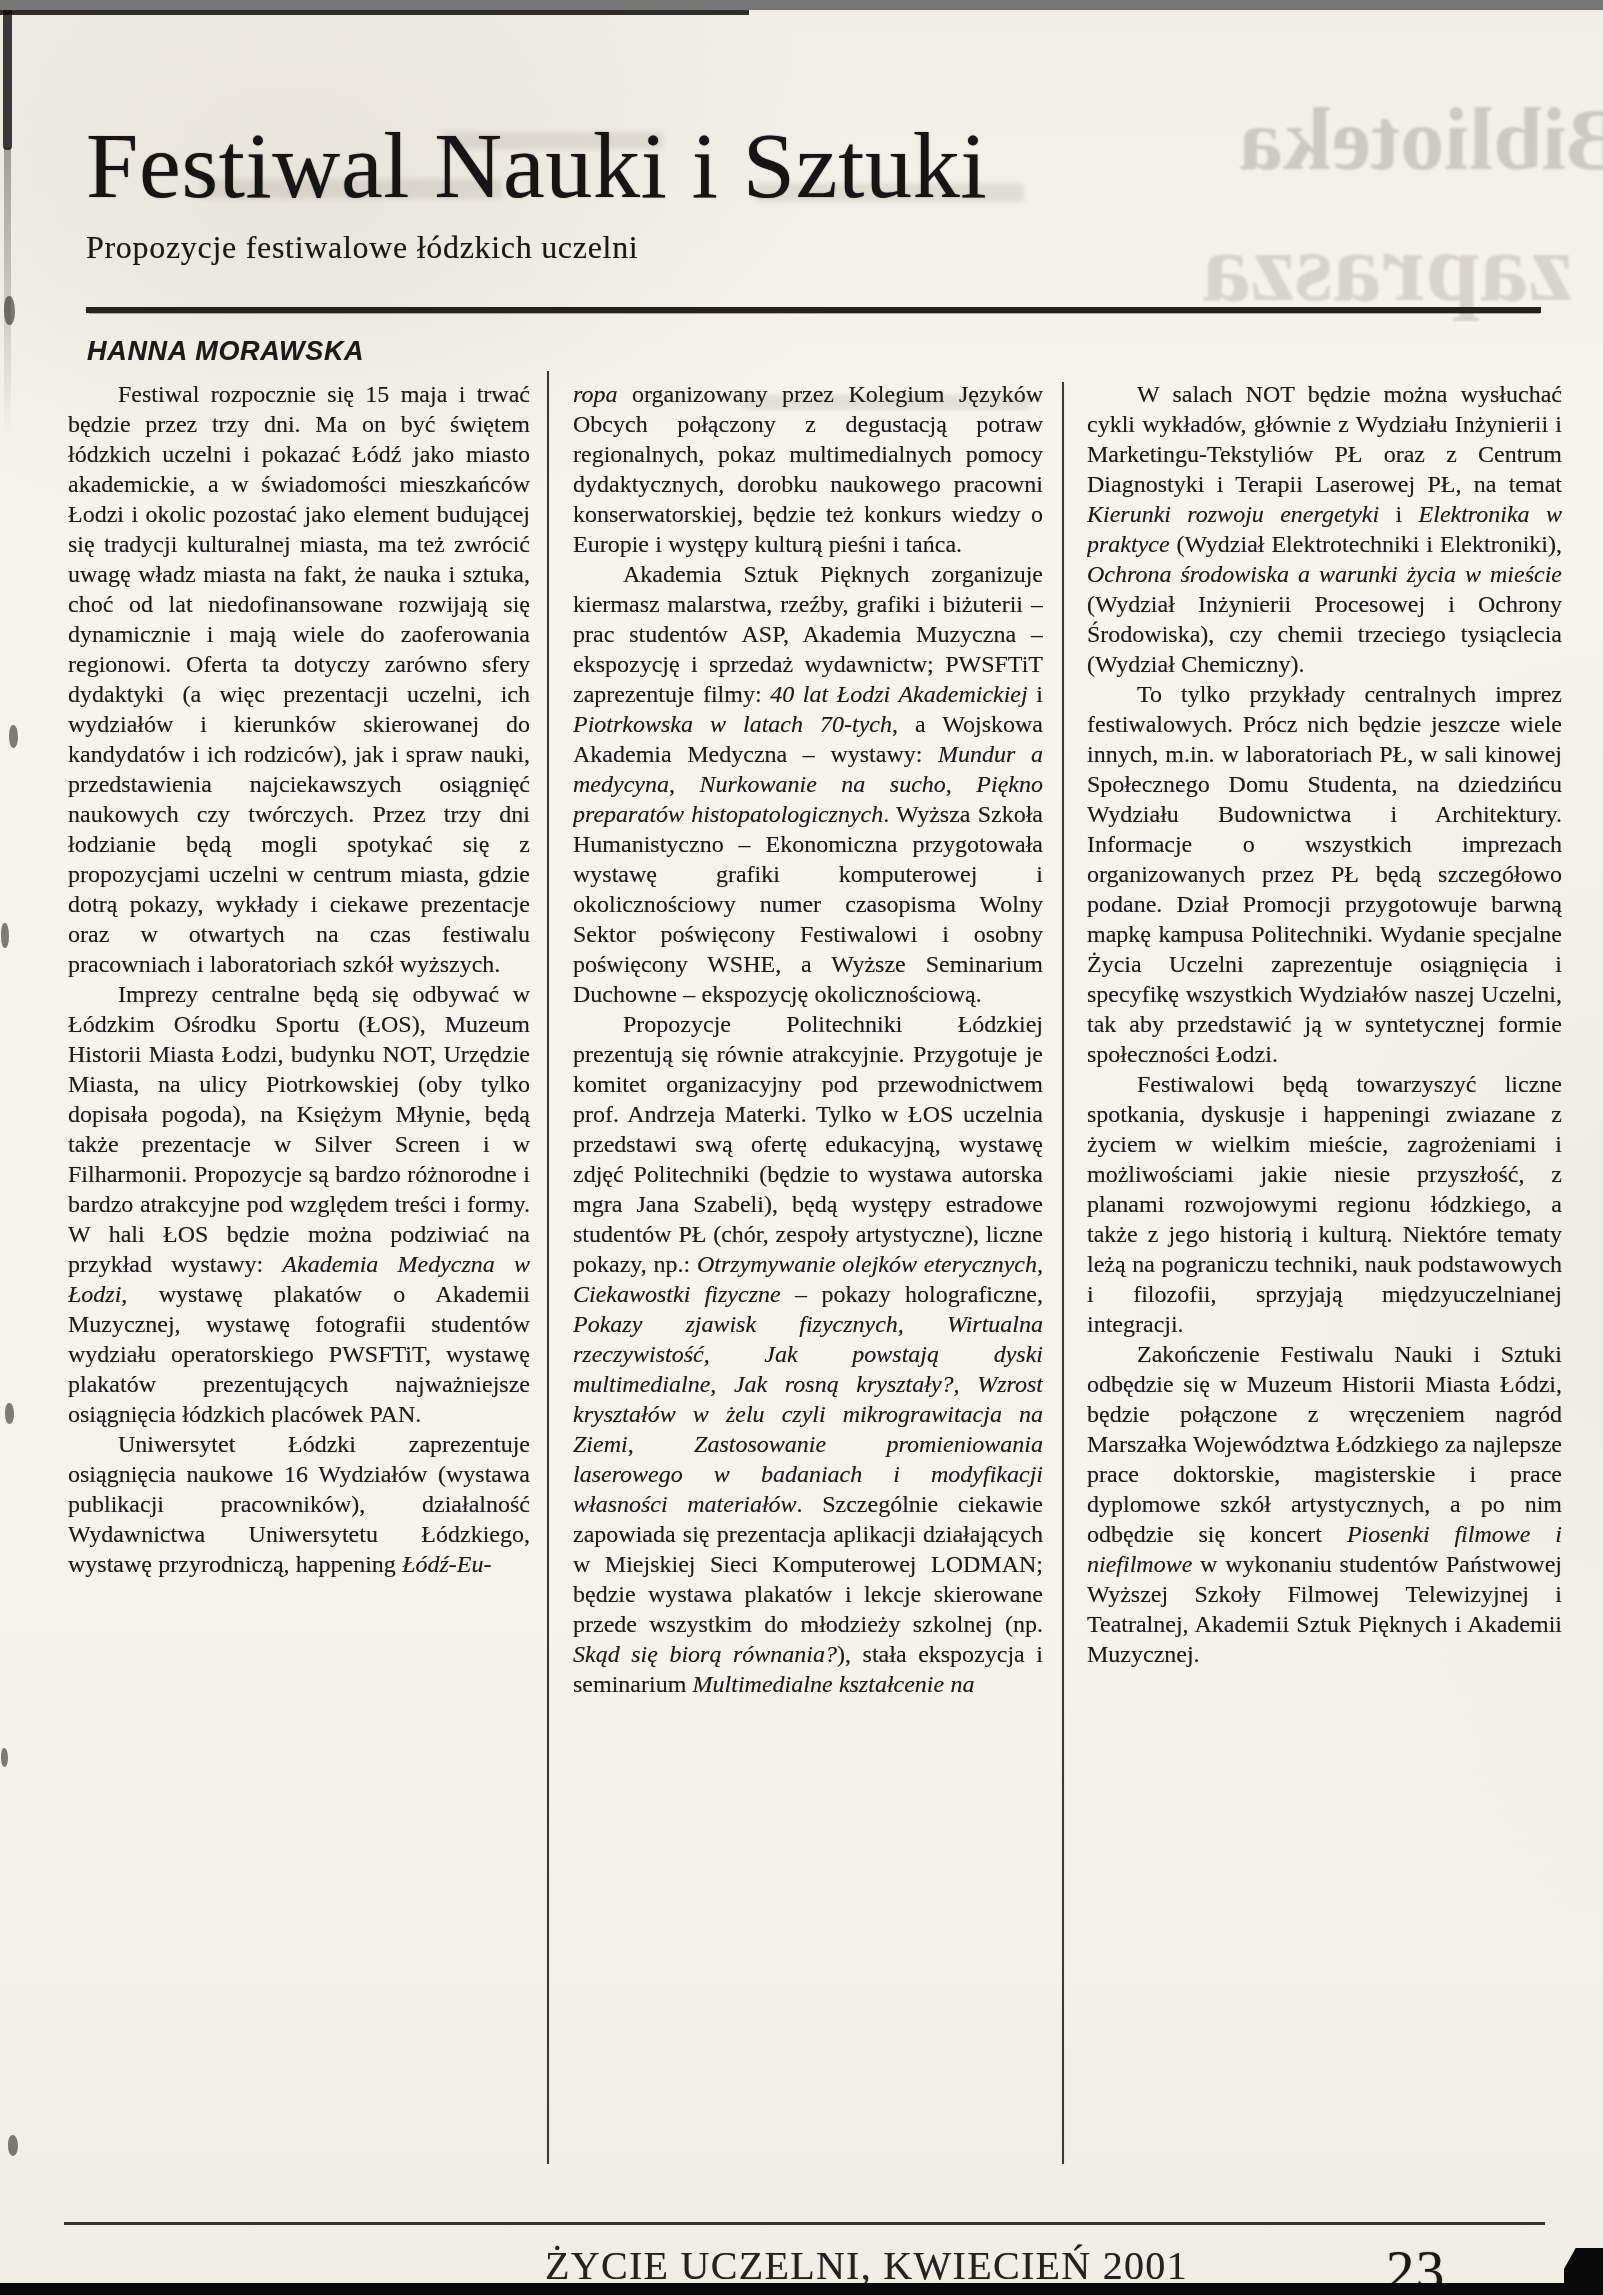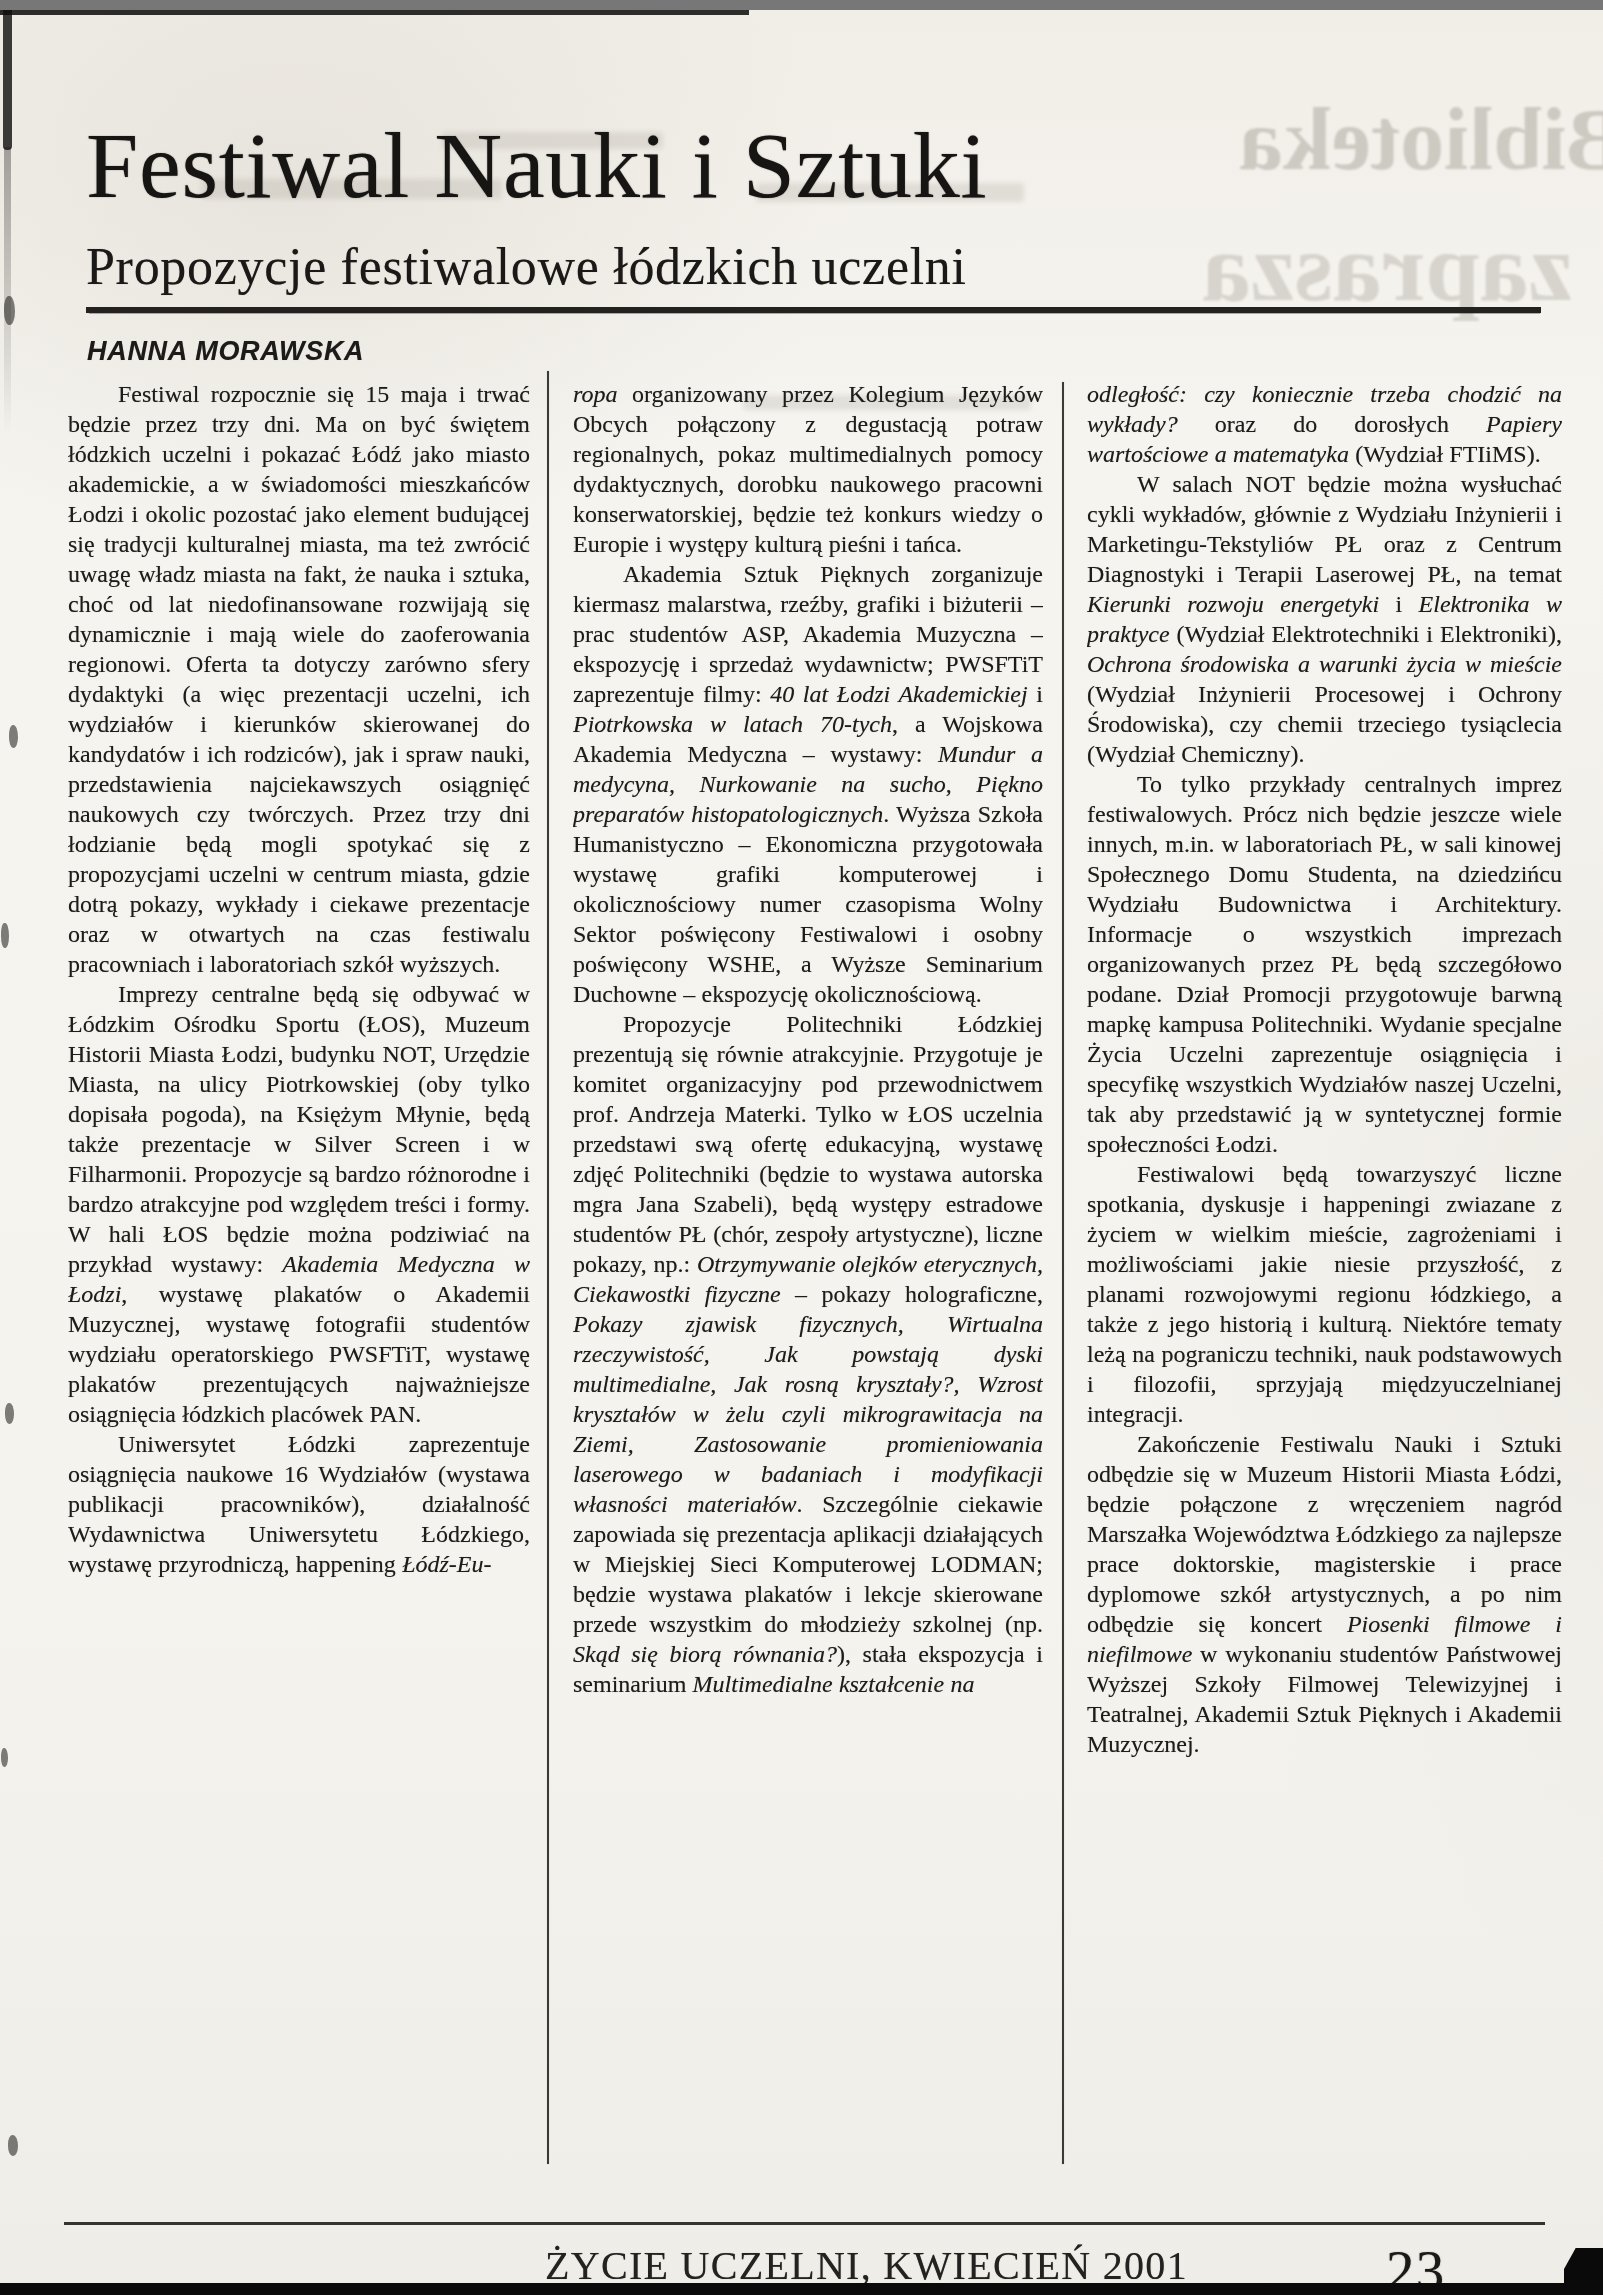--- a/index.html
+++ b/index.html
@@ -16,22 +16,22 @@
     color:#1b1a18;
   }
   
   .title{
     position:absolute;left:86px;top:43px;
     font-size:94px;line-height:1.05;font-weight:400;
     letter-spacing:0.7px;white-space:nowrap;
     color:#161513;text-shadow:0 0 1.3px rgba(30,28,24,.55);
   }
   .subtitle{
-    position:absolute;left:86px;top:187px;
-    font-size:52px;line-height:1.05;font-weight:400;
+    position:absolute;left:86px;top:194px;
+    font-size:32px;line-height:1.05;font-weight:400;
     letter-spacing:0.7px;white-space:nowrap;
     color:#1a1917;text-shadow:0 0 0.7px rgba(30,28,24,.5);
   }
   .subtitle-rule{
     position:absolute;left:86px;top:297px;width:1455px;height:6px;
     background:#24221f;box-shadow:0 1.3px 0.7px rgba(40,38,34,.35);
   }
   .author{
     position:absolute;left:87px;top:326px;
     font-family:"Liberation Sans","DejaVu Sans",sans-serif;
@@ -154,21 +154,20 @@
       <p class="indent"><span>Uniwersytet Łódzki zaprezentuje osiągnięcia naukowe 16 Wydziałów (wystawa publikacji pracowników), działalność Wydawnictwa Uniwersytetu Łódzkiego, wystawę przyrodniczą, happening </span><em>Łódź-Eu-</em></p>
     </div>
   <div class="col-rule" id="rule-a"></div>
   <div class="col" id="col1">
       <p class=""><em>ropa</em><span> organizowany przez Kolegium Języków Obcych połączony z degustacją potraw regionalnych, pokaz multimedialnych pomocy dydaktycznych, dorobku naukowego pracowni konserwatorskiej, będzie też konkurs wiedzy o Europie i występy kulturą pieśni i tańca.</span></p>
       <p class="indent"><span>Akademia Sztuk Pięknych zorganizuje kiermasz  malarstwa, rzeźby, grafiki i  biżuterii – prac studentów ASP, Akademia Muzyczna – ekspozycję i sprzedaż wydawnictw; PWSFTiT zaprezentuje filmy: </span><em>40 lat Łodzi Akademickiej</em><span> i </span><em>Piotrkowska w latach 70-tych</em><span>, a Wojskowa Akademia Medyczna – wystawy: </span><em>Mundur a medycyna, Nurkowanie na sucho, Piękno preparatów histopatologicznych</em><span>. Wyższa Szkoła Humanistyczno – Ekonomiczna przygotowała wystawę grafiki komputerowej i okolicznościowy numer czasopisma Wolny Sektor poświęcony Festiwalowi i osobny poświęcony WSHE, a Wyższe Seminarium Duchowne – ekspozycję okolicznościową.</span></p>
       <p class="indent"><span>Propozycje Politechniki Łódzkiej prezentują się równie atrakcyjnie. Przygotuje je komitet organizacyjny pod przewodnictwem prof. Andrzeja Materki. Tylko w ŁOS uczelnia przedstawi swą ofertę edukacyjną, wystawę zdjęć Politechniki (będzie to wystawa autorska mgra Jana Szabeli), będą występy estradowe studentów PŁ (chór, zespoły artystyczne), liczne pokazy, np.: </span><em>Otrzymywanie olejków eterycznych, Ciekawostki fizyczne –</em><span> pokazy holograficzne, </span><em>Pokazy zjawisk fizycznych, Wirtualna rzeczywistość, Jak powstają dyski multimedialne, Jak rosną kryształy?, Wzrost kryształów w żelu czyli mikrograwitacja na Ziemi, Zastosowanie promieniowania laserowego w badaniach i modyfikacji własności materiałów</em><span>. Szczególnie ciekawie zapowiada się prezentacja aplikacji działających w Miejskiej Sieci Komputerowej LODMAN; będzie wystawa plakatów i lekcje skierowane przede wszystkim do młodzieży szkolnej (np. </span><em>Skąd się biorą równania?</em><span>), stała ekspozycja i seminarium </span><em>Multimedialne kształcenie na</em></p>
     </div>
   <div class="col-rule" id="rule-b"></div>
   <div class="col" id="col2">
-      <p class=""><em>odległość: czy koniecznie trzeba chodzić na wykłady?</em><span> oraz  do dorosłych </span><em>Papiery wartościowe a matematyka</em><span> (Wydział FTIiMS).</span></p>
       <p class="indent"><span>W salach NOT będzie można wysłuchać cykli wykładów, głównie z Wydziału Inżynierii i Marketingu-Tekstyliów PŁ oraz z Centrum Diagnostyki i Terapii Laserowej PŁ, na temat </span><em>Kierunki rozwoju energetyki</em><span> i </span><em>Elektronika w praktyce</em><span> (Wydział Elektrotechniki i Elektroniki), </span><em>Ochrona środowiska a warunki życia w mieście</em><span> (Wydział Inżynierii Procesowej i Ochrony Środowiska), czy chemii trzeciego tysiąclecia (Wydział Chemiczny).</span></p>
       <p class="indent"><span>To tylko przykłady centralnych imprez festiwalowych. Prócz nich będzie jeszcze wiele innych, m.in. w laboratoriach PŁ, w sali kinowej Społecznego Domu Studenta, na dziedzińcu Wydziału Budownictwa i Architektury. Informacje o wszystkich imprezach organizowanych przez PŁ będą szczegółowo podane. Dział Promocji przygotowuje barwną mapkę kampusa Politechniki. Wydanie specjalne Życia Uczelni zaprezentuje osiągnięcia i specyfikę wszystkich Wydziałów naszej Uczelni, tak aby przedstawić ją w syntetycznej formie społeczności Łodzi.</span></p>
       <p class="indent"><span>Festiwalowi będą towarzyszyć liczne spotkania, dyskusje i happeningi zwiazane z życiem w wielkim mieście, zagrożeniami i możliwościami jakie niesie przyszłość, z planami rozwojowymi regionu łódzkiego, a także z jego historią i kulturą. Niektóre tematy leżą na pograniczu techniki, nauk podstawowych i filozofii, sprzyjają międzyuczelnianej integracji.</span></p>
       <p class="indent"><span>Zakończenie Festiwalu Nauki i Sztuki odbędzie się w Muzeum Historii Miasta Łódzi, będzie połączone z wręczeniem nagród Marszałka Województwa Łódzkiego za najlepsze prace doktorskie, magisterskie i prace dyplomowe szkół artystycznych, a po nim odbędzie się koncert </span><em>Piosenki filmowe i niefilmowe</em><span>  w wykonaniu studentów Państwowej Wyższej Szkoły Filmowej Telewizyjnej i Teatralnej, Akademii Sztuk Pięknych i  Akademii Muzycznej.</span></p>
     </div>
 
   <div class="footer-rule"></div>
   <div class="footer-text">ŻYCIE UCZELNI,  KWIECIEŃ 2001</div>
   <div class="page-number">23</div>
 

